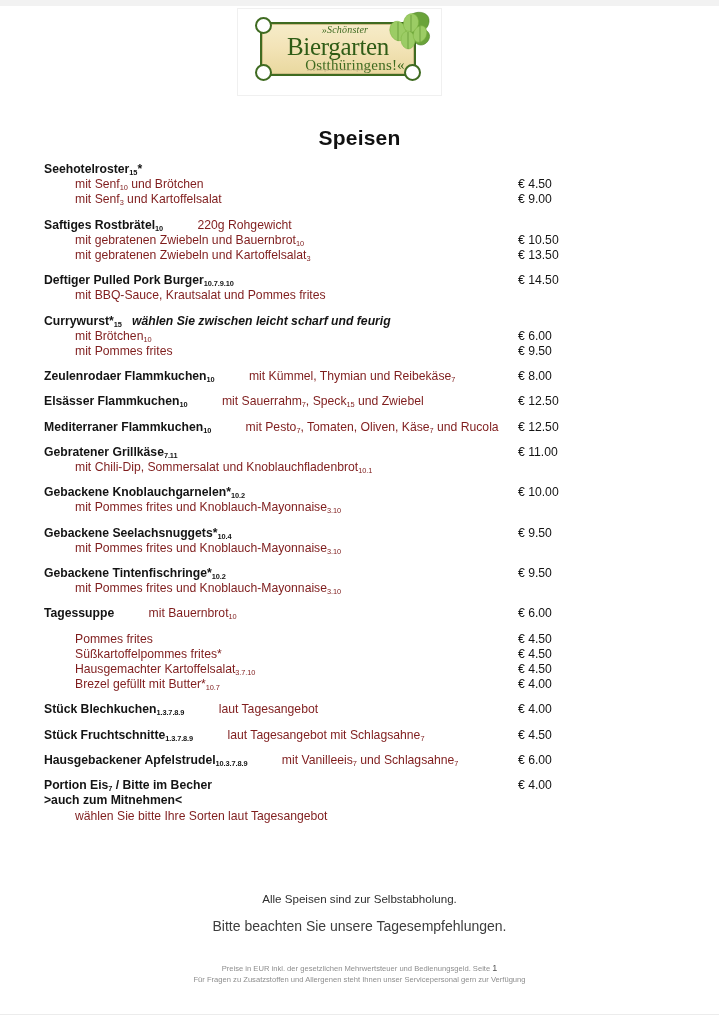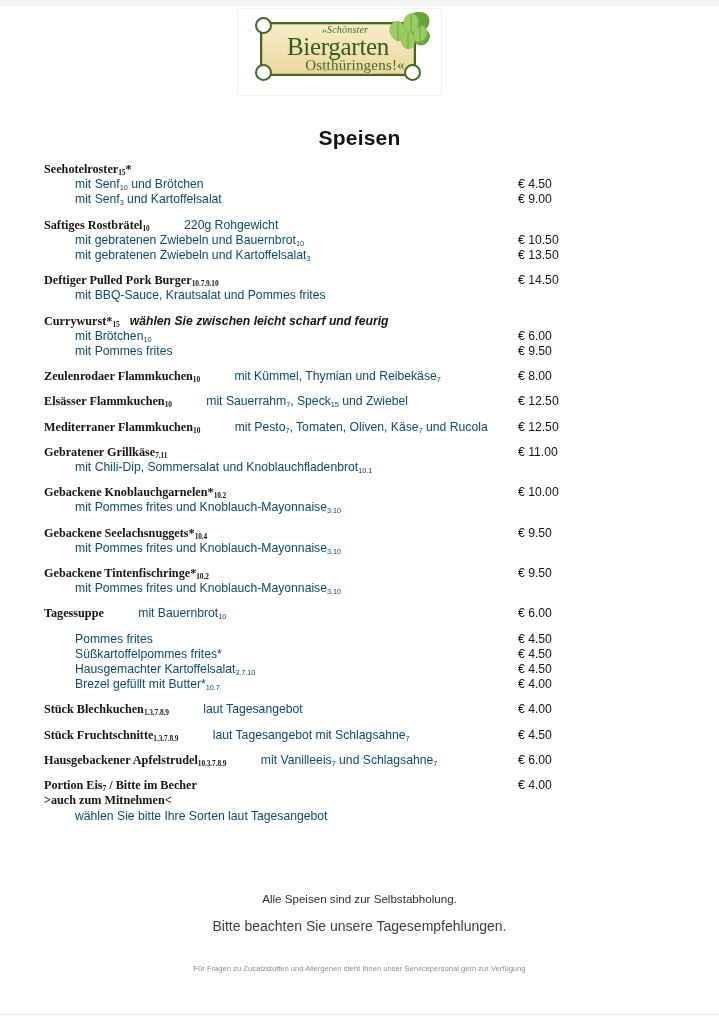--- a/index.html
+++ b/index.html
@@ -162,24 +162,23 @@
     width: 120px;
     margin-left: 4px;
     font-size: 12.2px;
     line-height: 15.2px;
     color: #141414;
     white-space: nowrap;
   }
   .name {
     font-weight: bold;
     color: #141414;
-    font-family: Liberation Serif, serif;
   }
   .desc {
-    color: #0c4a6e;
+    color: #7f1d1d;
     padding-left: 31px;
   }
   .emph {
     font-weight: bold;
     font-style: italic;
     color: #141414;
   }
   sub {
     font-size: 7.4px;
     line-height: 0;
@@ -429,17 +428,18 @@
           <span class="row-text"><span class="desc">wählen Sie bitte Ihre Sorten laut Tagesangebot</span></span>
           <span class="row-price"></span>
         </div>
       </div>
     </div>
 
   <div class="note note-1">Alle Speisen sind zur Selbstabholung.</div>
   <div class="note note-2">Bitte beachten Sie unsere Tagesempfehlungen.</div>
 
   <div class="footer">
+    <div><span>Preise in EUR inkl. der gesetzlichen Mehrwertsteuer und Bedienungsgeld. Seite </span><span class="seite-num">1</span></div>
     <div>Für Fragen zu Zusatzstoffen und Allergenen steht Ihnen unser Servicepersonal gern zur Verfügung</div>
   </div>
 
   <div class="bottom-rule"></div>
 </div>
 
 </body></html>

